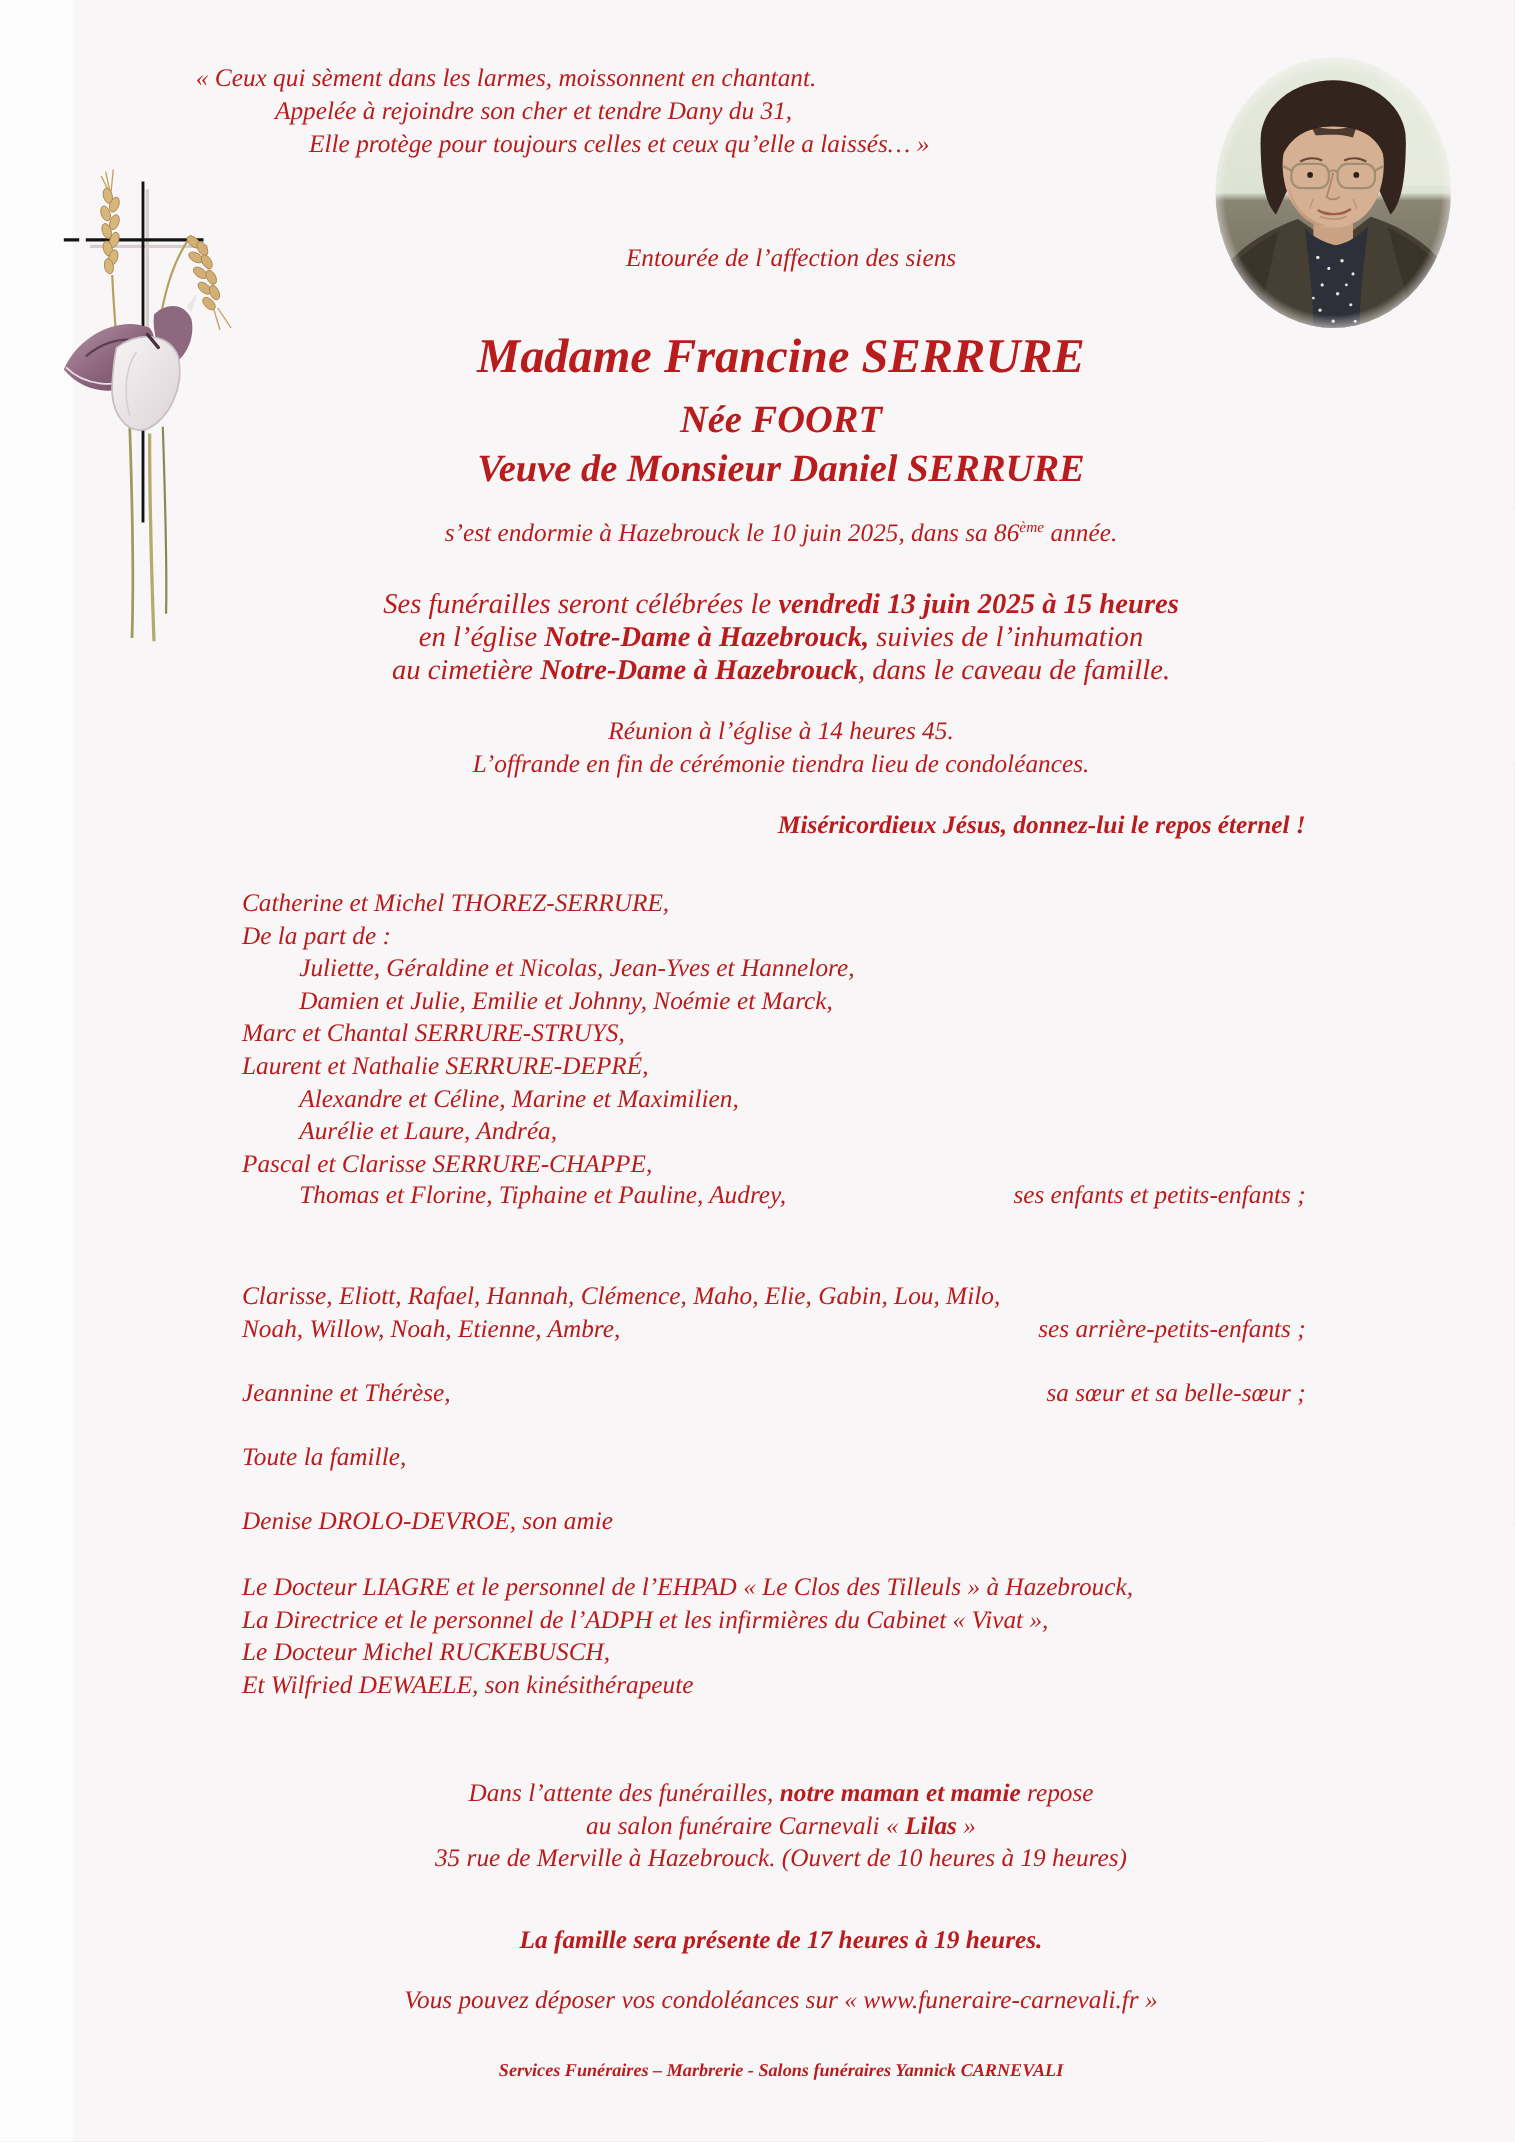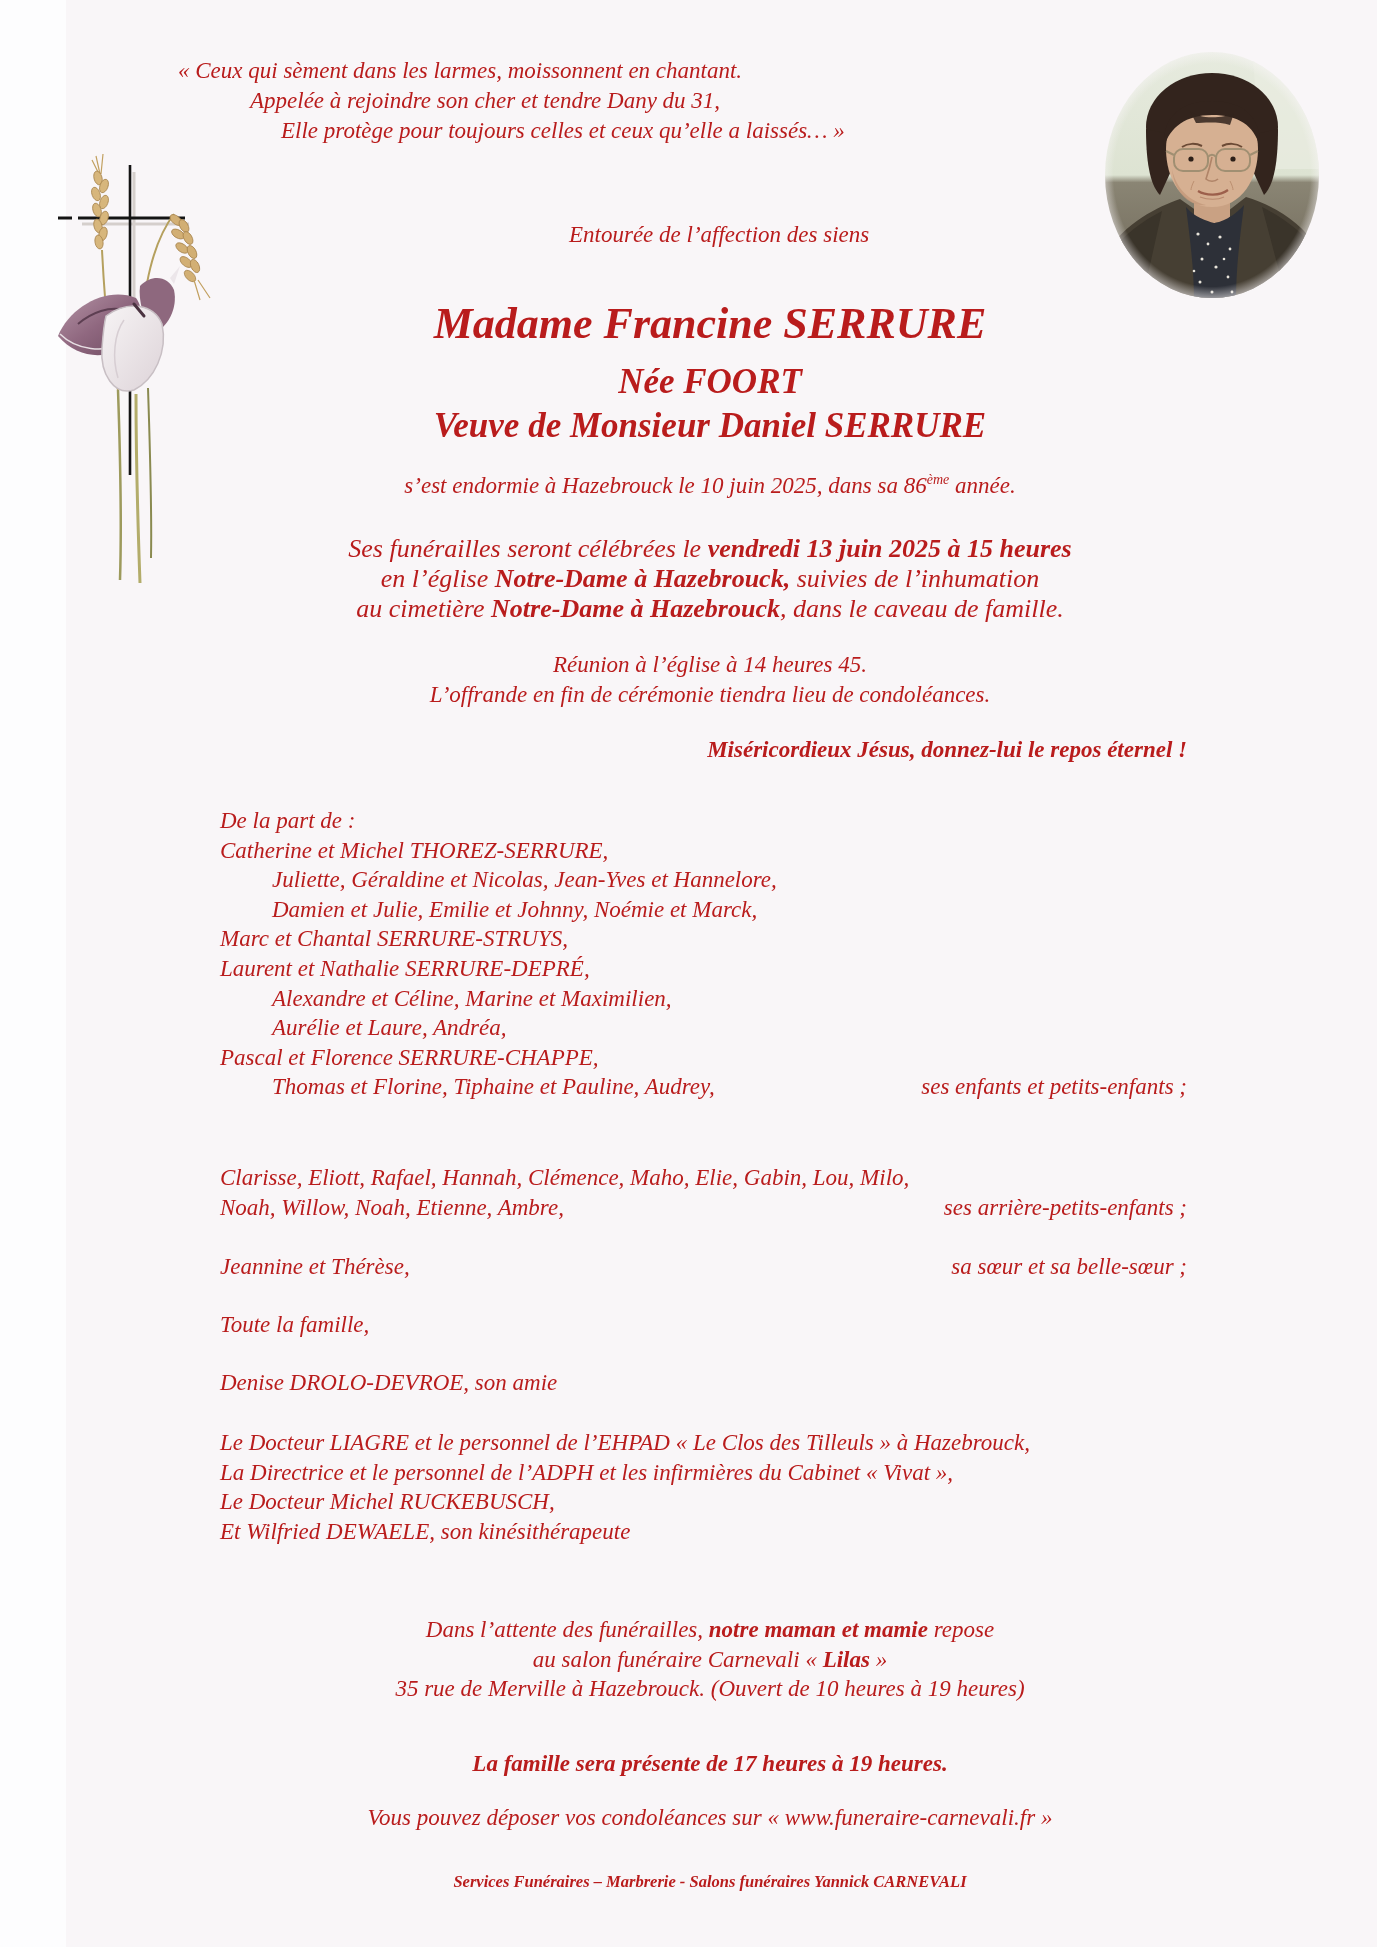--- a/index.html
+++ b/index.html
@@ -207,29 +207,29 @@
   </div>
 
   <div class="abs center-col ceremony">
     <div class="nw">Réunion à l’église à 14 heures 45.</div>
     <div class="nw">L’offrande en fin de cérémonie tiendra lieu de condoléances.</div>
   </div>
 
   <div class="abs prayer b nw">Miséricordieux Jésus, donnez-lui le repos éternel !</div>
 
   <div class="abs family">
+    <div class="fam-row">Catherine et Michel THOREZ-SERRURE,</div>
     <div class="fam-row">De la part de :</div>
-    <div class="fam-row">Catherine et Michel THOREZ-SERRURE,</div>
     <div class="fam-row indent">Juliette, Géraldine et Nicolas, Jean-Yves et Hannelore,</div>
     <div class="fam-row indent">Damien et Julie, Emilie et Johnny, Noémie et Marck,</div>
     <div class="fam-row">Marc et Chantal SERRURE-STRUYS,</div>
     <div class="fam-row">Laurent et Nathalie SERRURE-DEPRÉ,</div>
     <div class="fam-row indent">Alexandre et Céline, Marine et Maximilien,</div>
     <div class="fam-row indent">Aurélie et Laure, Andréa,</div>
-    <div class="fam-row">Pascal et Florence SERRURE-CHAPPE,</div>
+    <div class="fam-row">Pascal et Clarisse SERRURE-CHAPPE,</div>
     <div class="fam-row indent">
       <span>Thomas et Florine, Tiphaine et Pauline, Audrey,</span>
       <span class="right-label">ses enfants et petits-enfants ;</span>
     </div>
   </div>
 
   <div class="abs ggc">
     <div class="fam-row">Clarisse, Eliott, Rafael, Hannah, Clémence, Maho, Elie, Gabin, Lou, Milo,</div>
     <div class="fam-row">
       <span>Noah, Willow, Noah, Etienne, Ambre,</span>

